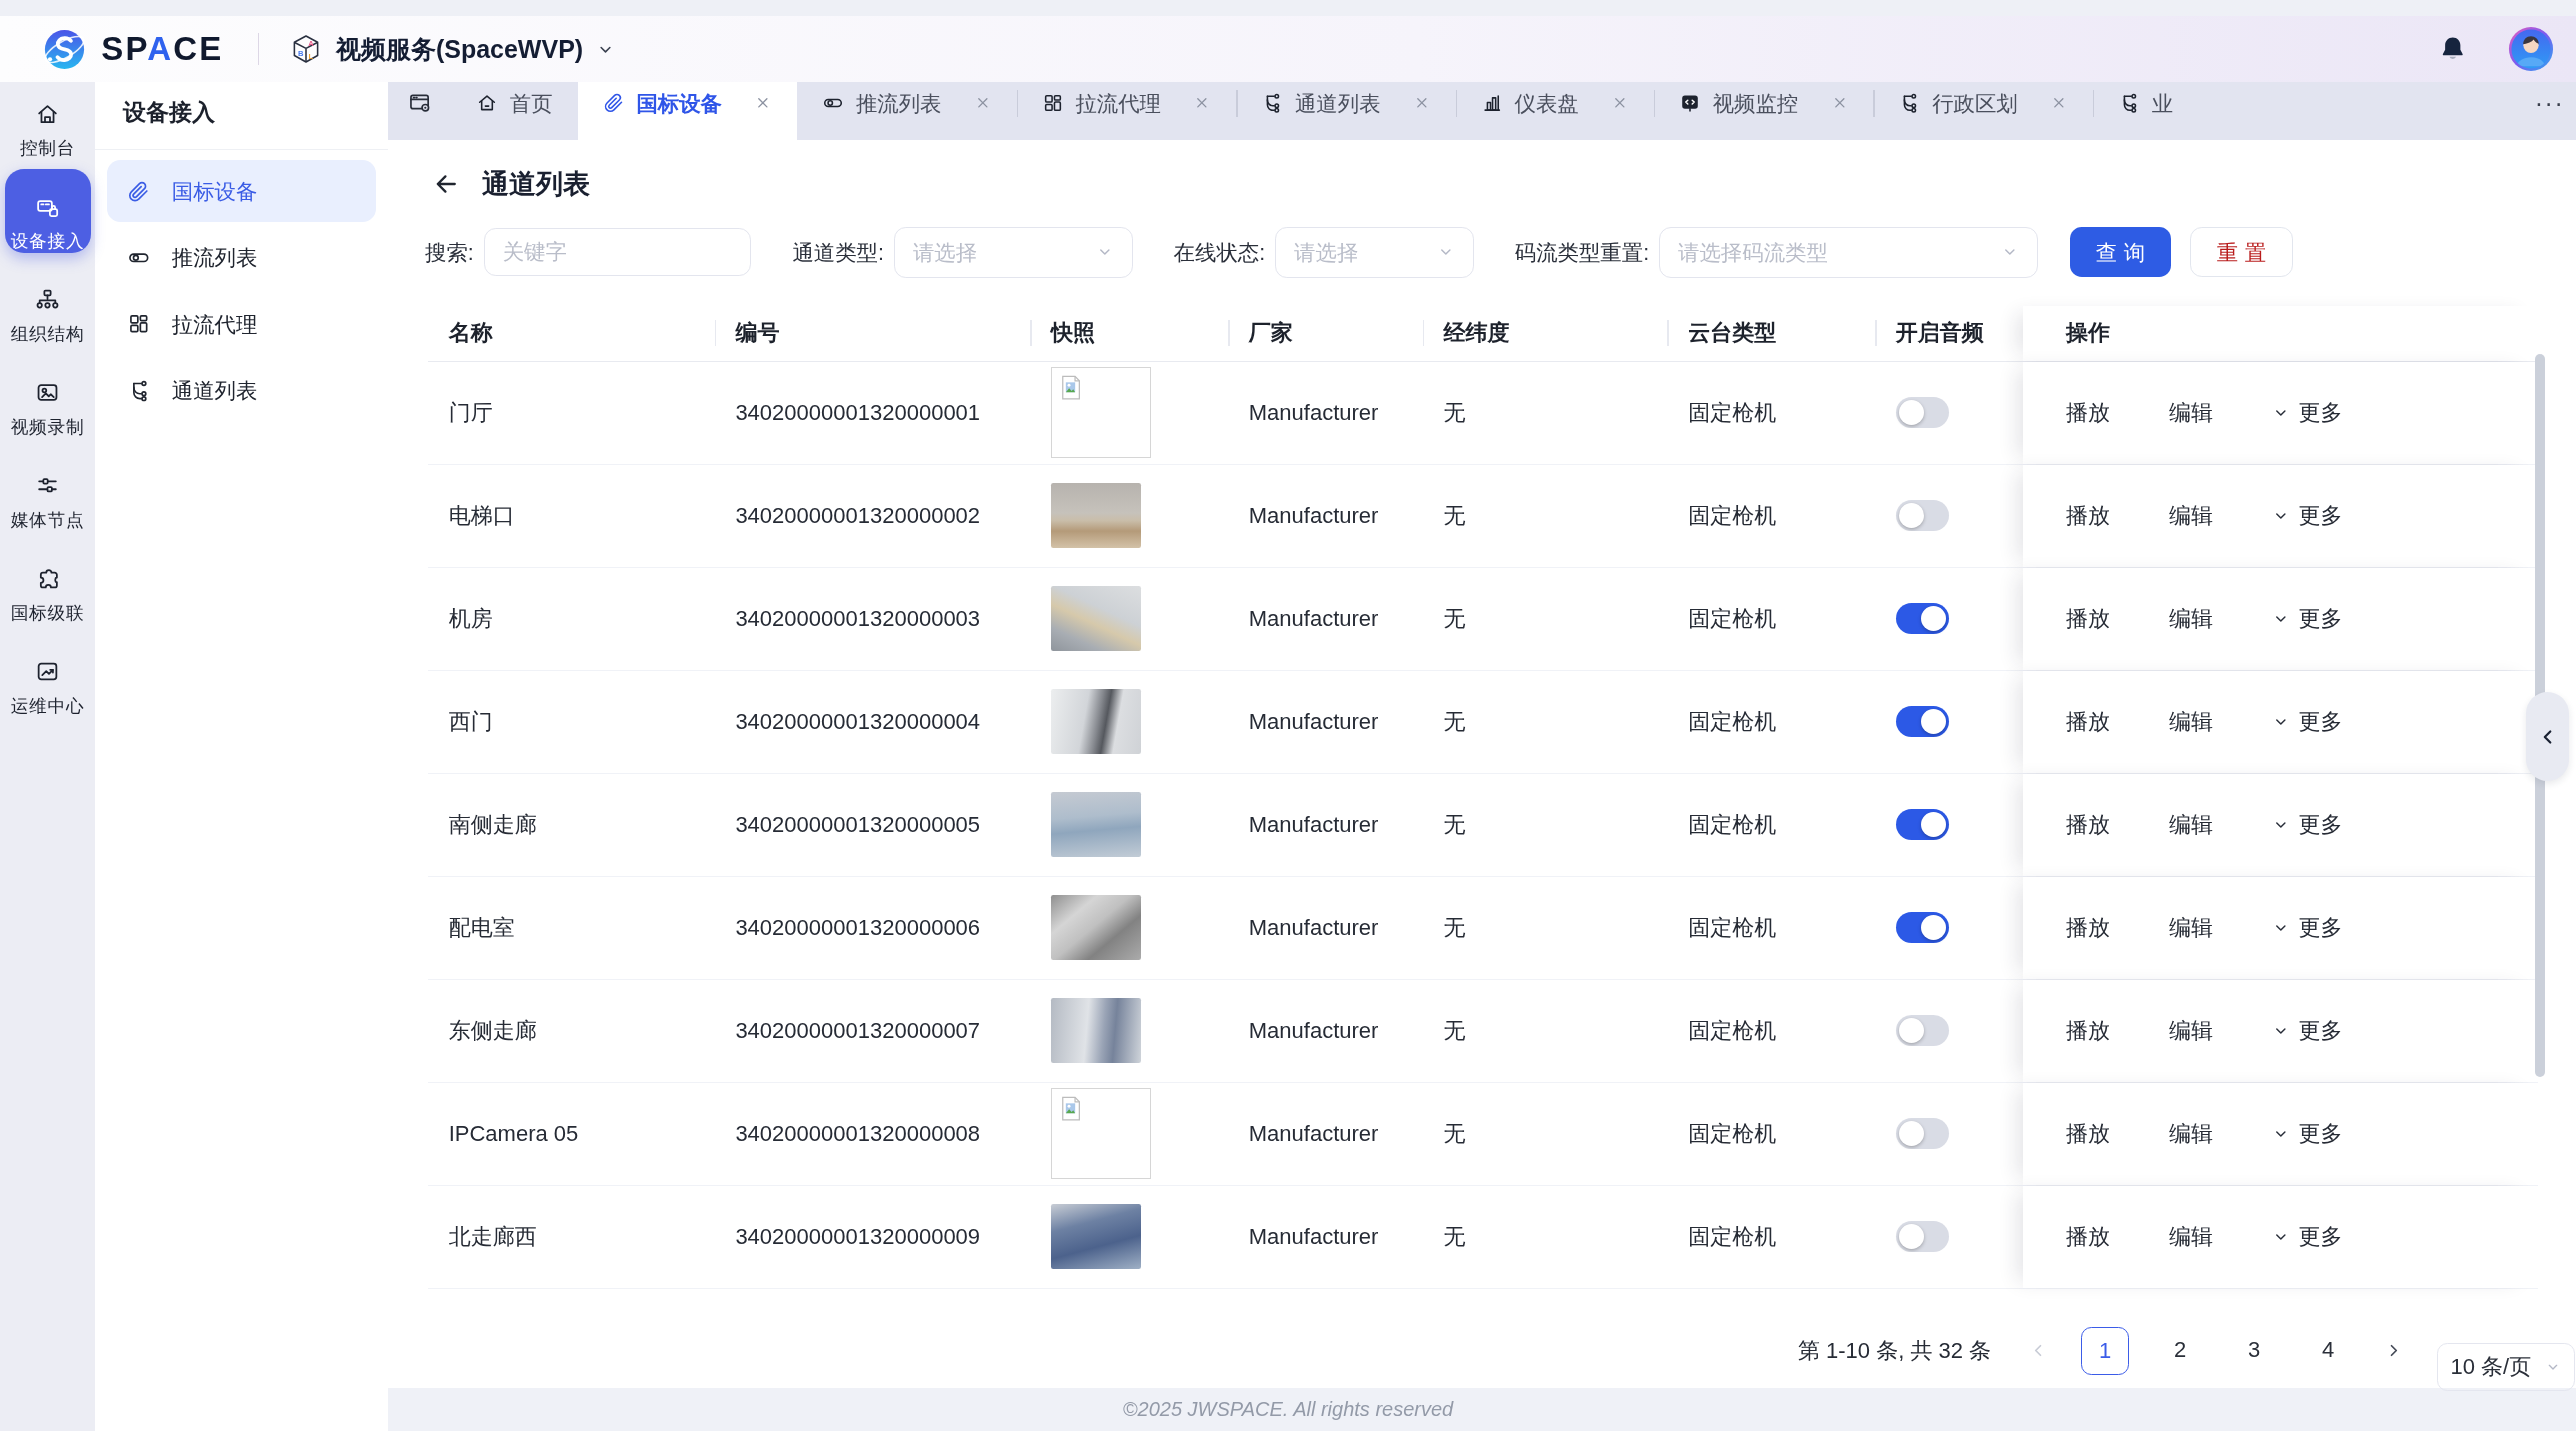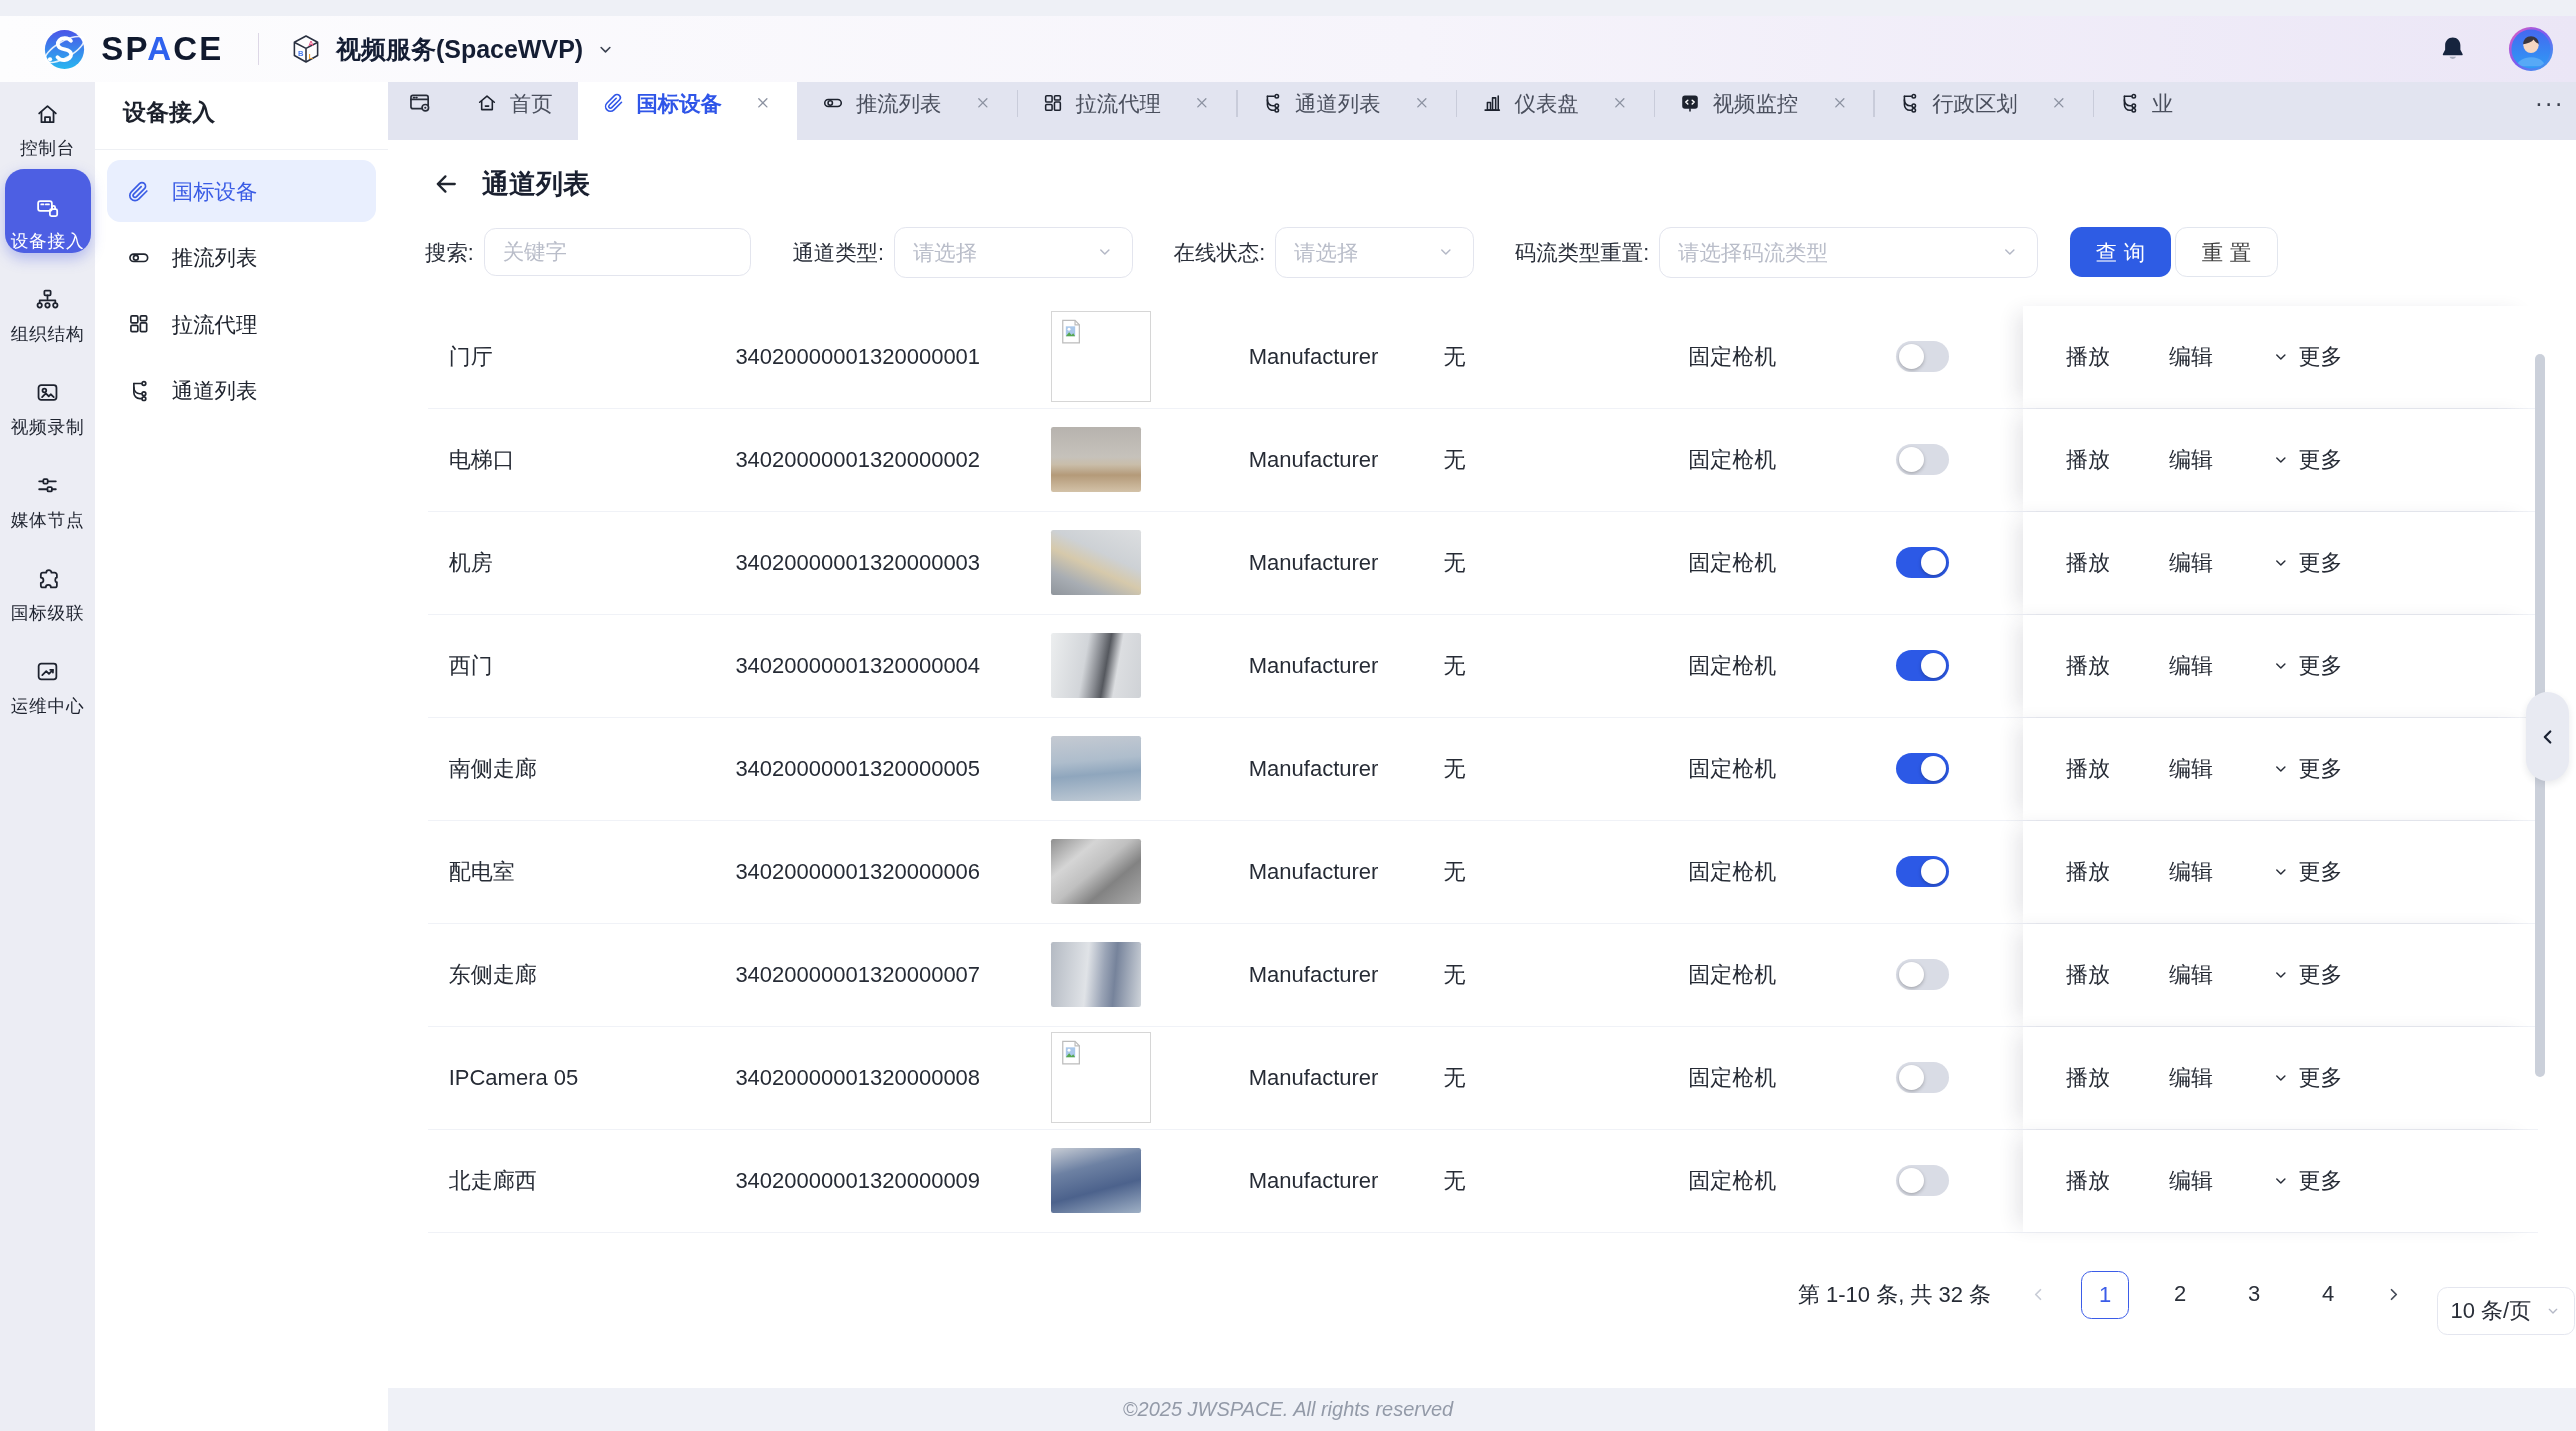--- a/index.html
+++ b/index.html
@@ -79,21 +79,21 @@
   .text-input{width:230px;height:46px;border:1.5px solid #e3e5ee;border-radius:11.8px;background:#fff;
     padding:0 17.7px;font-size:21.4px;color:#2a2f3a;outline:none;font-family:inherit;}
   .text-input::placeholder{color:#b9bdc9;}
   .select{height:49px;border:1.5px solid #e3e5ee;border-radius:11.8px;background:#fff;
     display:flex;align-items:center;justify-content:space-between;padding:0 17.7px;color:#b9bdc9;cursor:pointer;}
   .sel-1{width:201px;} .sel-2{width:161px;} .sel-3{width:341px;border-radius:12px;}
   .select .chev-sel{width:17.7px;height:17.7px;color:#b4b8c6;}
   .btn{height:50px;border-radius:11.8px;display:flex;align-items:center;justify-content:center;
     font-size:21.4px;cursor:pointer;letter-spacing:6.6px;padding:0 19px 0 26px;}
   .btn-primary{background:#2e5ce4;color:#fff;margin-left:32px;}
-  .btn-plain{background:#fff;border:1.5px solid #e2e6ee;color:#404040;margin-left:4px;}
+  .btn-plain{background:#fff;border:1.5px solid #e2e6ee;color:#b91c1c;margin-left:19px;}
 
   
   .table{position:relative;margin:28px 38px 0 40px;}
   .thead{display:flex;align-items:center;height:55px;border-bottom:1.5px solid #e8eaf0;
     font-weight:700;color:#1d222c;position:relative;}
   .th{padding-left:20.7px;position:relative;display:flex;align-items:center;height:100%;}
   .th.sep::before{content:'';position:absolute;left:0;top:14px;height:26.6px;width:1.5px;background:#e7e9f0;}
   .trow{display:flex;align-items:center;height:102px;border-bottom:1.5px solid #f0f2f7;position:relative;}
   .td{padding-left:20.7px;display:flex;align-items:center;overflow:hidden;}
   .col-name{width:266px;flex-shrink:0;}
@@ -542,20 +542,33 @@
           <svg viewBox="0 0 24 24" fill="none" stroke="currentColor" stroke-width="2" stroke-linecap="round" stroke-linejoin="round">
             <path d="M6.5 9.5 12 15l5.5-5.5"></path>
           </svg>
         </span>
     </div>
     <button class="btn btn-primary" style="border:none;font-family:inherit;">查询</button>
     <button class="btn btn-plain" style="font-family:inherit;">重置</button>
   </div>
 
   <div class="table">
+    <div class="thead">
+      <div class="th col-name">名称</div>
+      <div class="th col-code sep">编号</div>
+      <div class="th col-snap sep">快照</div>
+      <div class="th col-mfr sep">厂家</div>
+      <div class="th col-geo sep">经纬度</div>
+      <div class="th col-ptz sep">云台类型</div>
+      <div class="th col-audio sep">开启音频</div>
+      <div class="th col-stream sep">码流类型</div>
+      <div class="ops">
+          <span>操作</span>
+        </div>
+    </div>
     <div class="tbody" id="tbody">
         <div class="trow">
           <div class="td col-name">门厅</div>
           <div class="td col-code">34020000001320000001</div>
           <div class="td col-snap">
             <span class="snap broken">
               <svg viewBox="0 0 24 24">
                 <path d="M5.5 2.8h10l3.5 3.6V21H5.5z" fill="#fff" stroke="#bcbcbc" stroke-width="1"></path>
                 <path d="M15.5 2.8v3.6H19" fill="none" stroke="#bcbcbc" stroke-width="1"></path>
                 <rect x="8" y="7.6" width="7.6" height="8" fill="#aac8ea"></rect>

